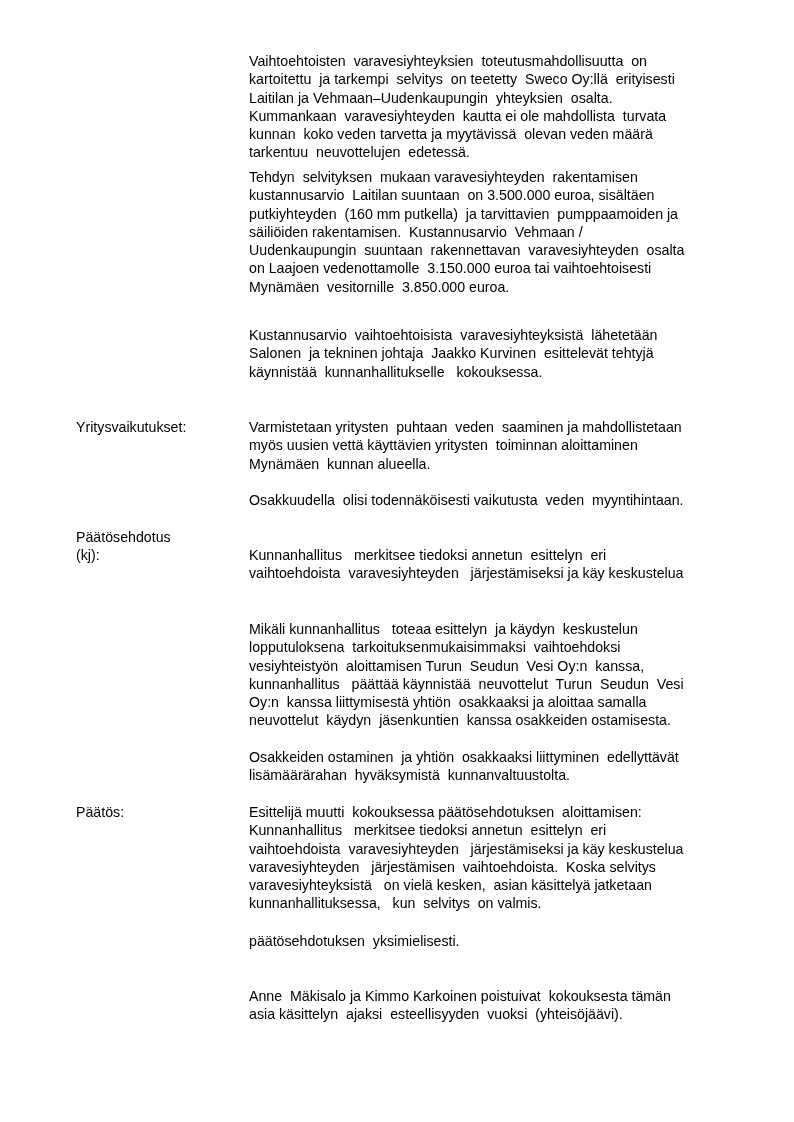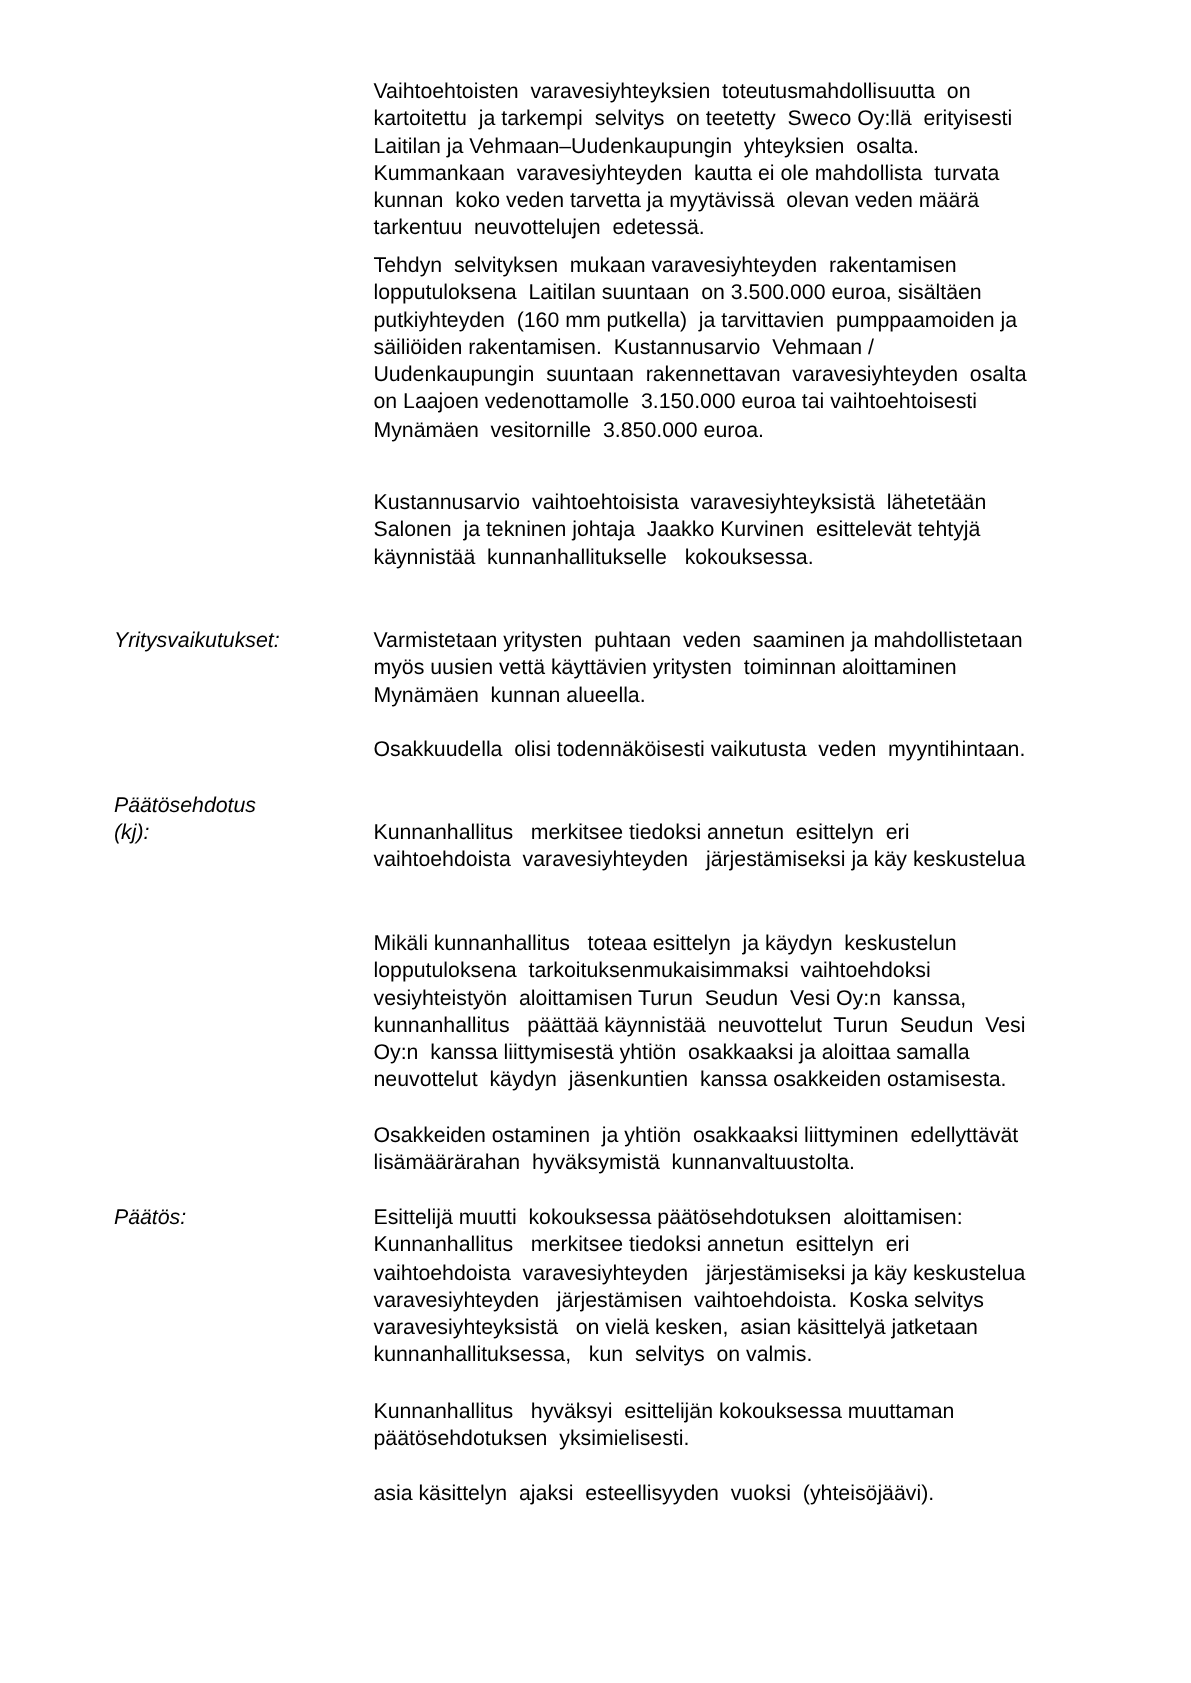--- a/index.html
+++ b/index.html
@@ -1,39 +1,39 @@
 <!DOCTYPE html>
 <html><head>
 <meta charset="utf-8">
 <style>
   html, body { margin: 0; padding: 0; background: #ffffff; }
   body { width: 794px; height: 1122px; position: relative; overflow: hidden;
          font-family: "Liberation Sans", sans-serif; color: #000; }
   .page { position: absolute; left: 0; top: 0; width: 794px; height: 1122px; }
-  .label { position: absolute; left: 76px; font-size: 14.2px; line-height: 18.3px; white-space: pre; font-style: italic; }
+  .label { position: absolute; left: 76px; font-size: 14.2px; line-height: 18.3px; white-space: pre; }
   .text { position: absolute; left: 249px; width: 500px; font-size: 14.2px; line-height: 18.3px; }
   .line { display: block; white-space: pre; height: 18.3px; }
 </style>
 </head>
 <body>
 
 <div class="page">
 
   <div class="text" style="top:52px">
     <span class="line">Vaihtoehtoisten  varavesiyhteyksien  toteutusmahdollisuutta  on</span>
     <span class="line">kartoitettu  ja tarkempi  selvitys  on teetetty  Sweco Oy:llä  erityisesti</span>
     <span class="line">Laitilan ja Vehmaan–Uudenkaupungin  yhteyksien  osalta.</span>
     <span class="line">Kummankaan  varavesiyhteyden  kautta ei ole mahdollista  turvata</span>
     <span class="line">kunnan  koko veden tarvetta ja myytävissä  olevan veden määrä</span>
     <span class="line">tarkentuu  neuvottelujen  edetessä.</span>
   </div>
 
   <div class="text" style="top:168px">
     <span class="line">Tehdyn  selvityksen  mukaan varavesiyhteyden  rakentamisen</span>
-    <span class="line">lopputuloksena  Laitilan suuntaan  on 3.500.000 euroa, sisältäen</span>
+    <span class="line">kustannusarvio  Laitilan suuntaan  on 3.500.000 euroa, sisältäen</span>
     <span class="line">putkiyhteyden  (160 mm putkella)  ja tarvittavien  pumppaamoiden ja</span>
     <span class="line">säiliöiden rakentamisen.  Kustannusarvio  Vehmaan /</span>
     <span class="line">Uudenkaupungin  suuntaan  rakennettavan  varavesiyhteyden  osalta</span>
     <span class="line">on Laajoen vedenottamolle  3.150.000 euroa tai vaihtoehtoisesti</span>
     <span class="line">Mynämäen  vesitornille  3.850.000 euroa.</span>
   </div>
 
   <div class="text" style="top:326px">
     <span class="line">Kustannusarvio  vaihtoehtoisista  varavesiyhteyksistä  lähetetään</span>
     <span class="line">Salonen  ja tekninen johtaja  Jaakko Kurvinen  esittelevät tehtyjä</span>
@@ -76,21 +76,21 @@
   <div class="text" style="top:803px">
     <span class="line">Esittelijä muutti  kokouksessa päätösehdotuksen  aloittamisen:</span>
     <span class="line">Kunnanhallitus   merkitsee tiedoksi annetun  esittelyn  eri</span>
     <span class="line">vaihtoehdoista  varavesiyhteyden   järjestämiseksi ja käy keskustelua</span>
     <span class="line">varavesiyhteyden   järjestämisen  vaihtoehdoista.  Koska selvitys</span>
     <span class="line">varavesiyhteyksistä   on vielä kesken,  asian käsittelyä jatketaan</span>
     <span class="line">kunnanhallituksessa,   kun  selvitys  on valmis.</span>
   </div>
 
   <div class="text" style="top:932px">
-    <span class="line">Kunnanhallitus   hyväksyi  esittelijän kokouksessa muuttaman</span>
     <span class="line">päätösehdotuksen  yksimielisesti.</span>
   </div>
 
   <div class="text" style="top:987px">
+    <span class="line">Anne  Mäkisalo ja Kimmo Karkoinen poistuivat  kokouksesta tämän</span>
     <span class="line">asia käsittelyn  ajaksi  esteellisyyden  vuoksi  (yhteisöjäävi).</span>
   </div>
 
 </div>
 
 </body></html>

